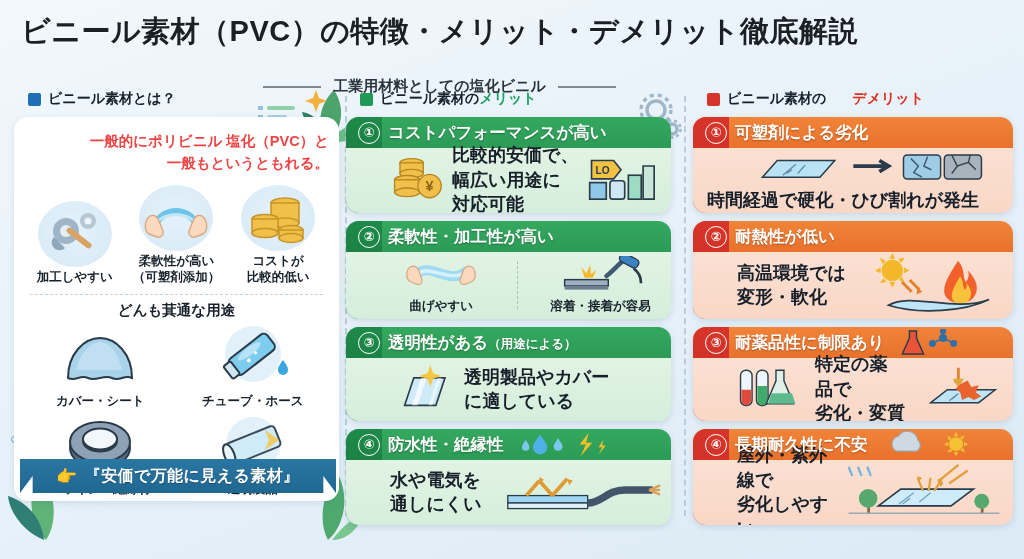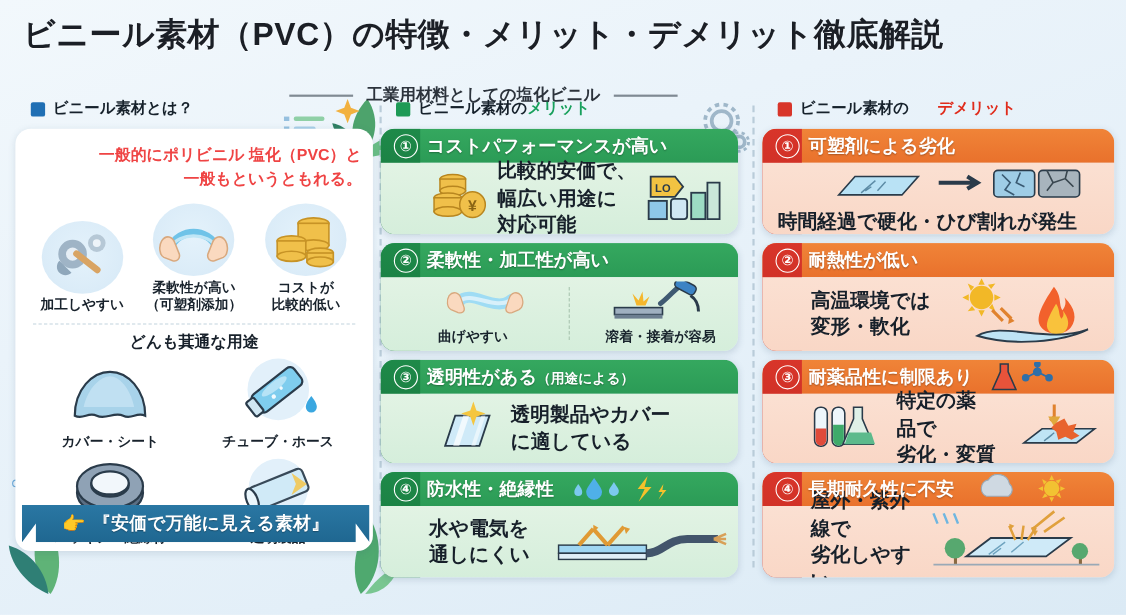--- a/index.html
+++ b/index.html
@@ -159,21 +159,21 @@
   .m-head { background: linear-gradient(180deg, #35a85f 0%, #2b9b56 100%); }
   .m-strip { background: linear-gradient(180deg, #1e8a49 0%, #17733c 100%); }
   .m-body { background: linear-gradient(180deg, #e2f3e4 0%, #d5eedb 100%); }
   
   .d-head { background: linear-gradient(180deg, #f08438 0%, #e9712c 100%); }
   .d-strip { background: linear-gradient(180deg, #d8352a 0%, #c42a22 100%); }
   .d-body { background: linear-gradient(180deg, #fbe0d2 0%, #f9d7c6 100%); }
 
   .vsep { width: 0; height: 48px; border-left: 1.6px dashed #a9c5b0; }
   .cap-sm { font-size: 12.5px; font-weight: bold; color: #17222b; text-align: center; }
-  .sub-col { display: flex; flex-direction: column; align-items: flex-start; gap: 2px; }
+  .sub-col { display: flex; flex-direction: column; align-items: center; gap: 2px; }
 </style>
 </head>
 <body>
 
 <div id="stage">
 
   <svg class="deco" style="left:258px; top:84px; width:110px; height:62px;" viewBox="0 0 110 62">
     <rect x="0" y="22" width="5" height="4" fill="#7fb3d8" opacity=".8"></rect>
     <rect x="9" y="22" width="28" height="4" rx="2" fill="#8fd0a6"></rect>
     <rect x="0" y="31" width="5" height="4" fill="#7fb3d8" opacity=".8"></rect>

